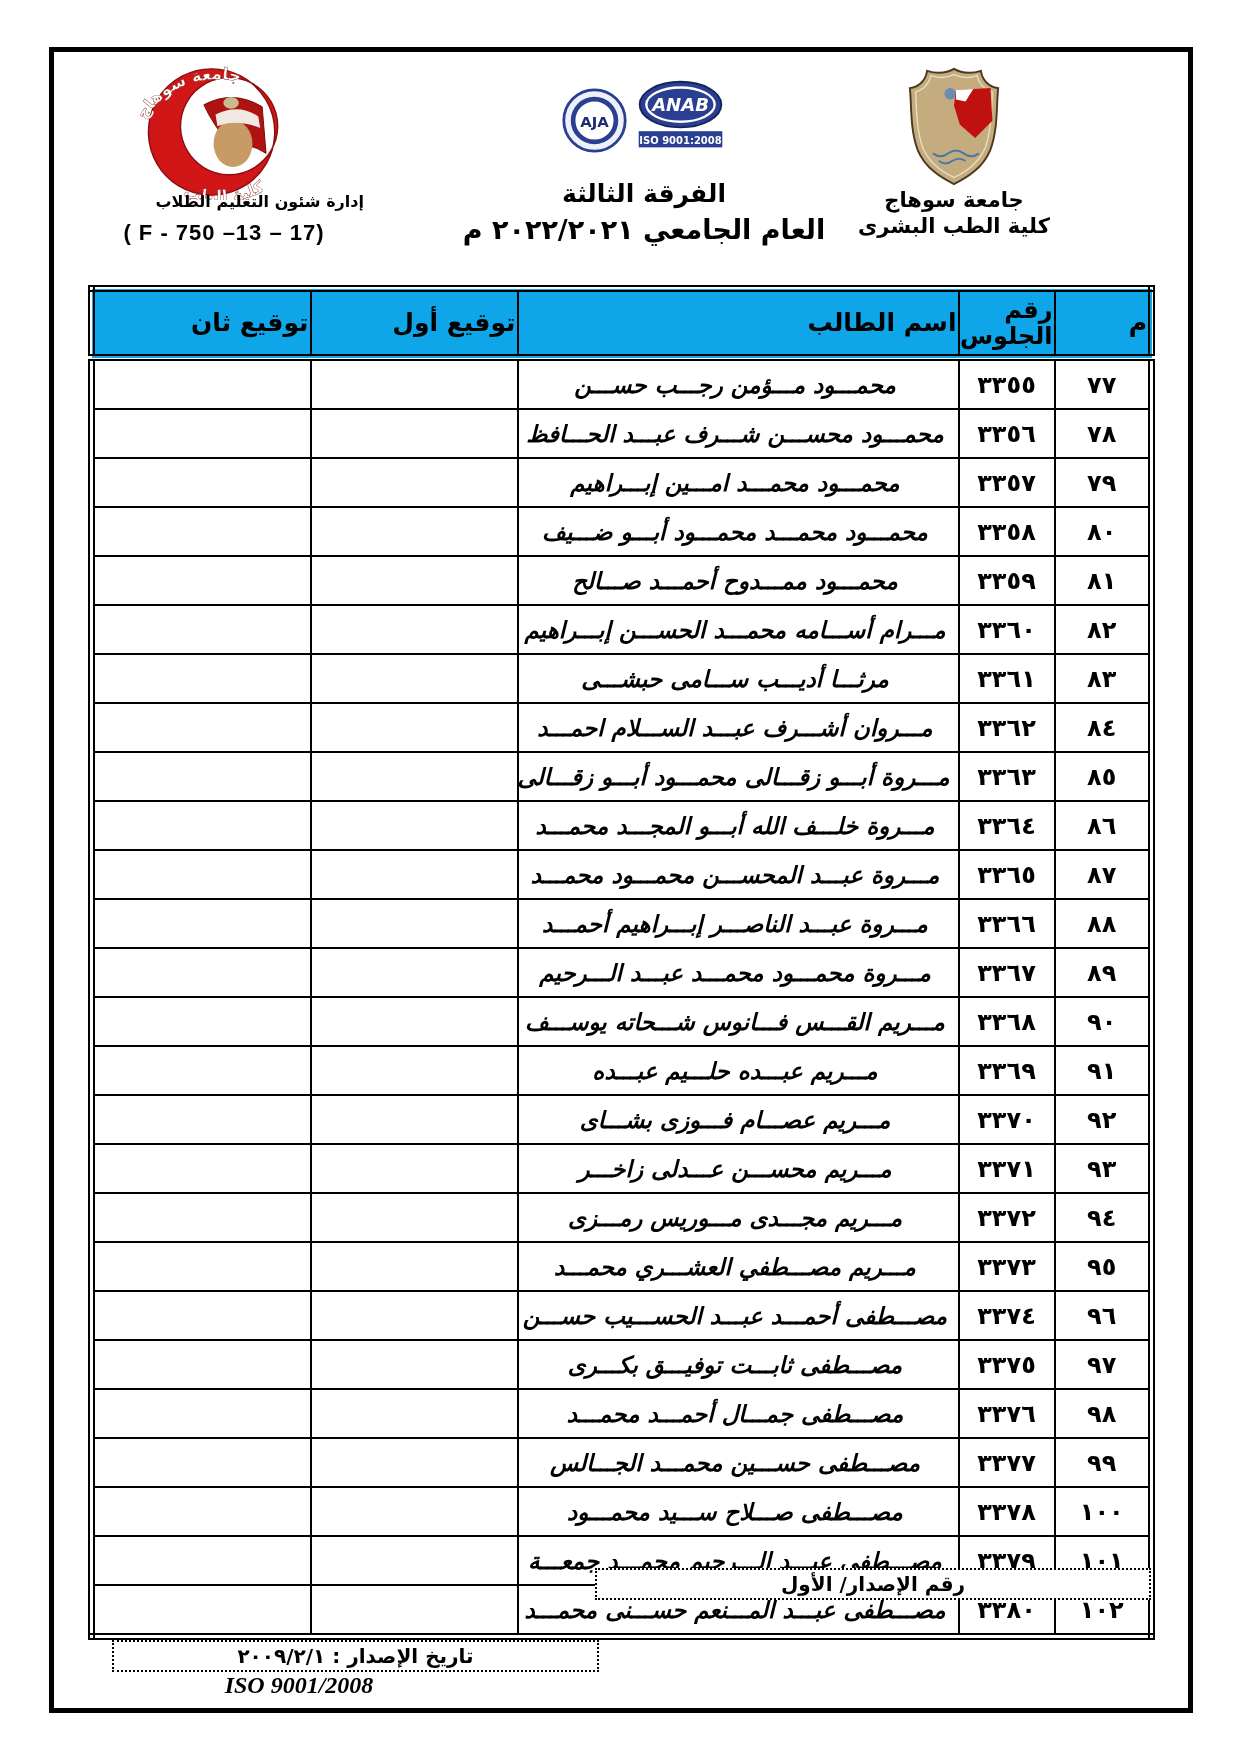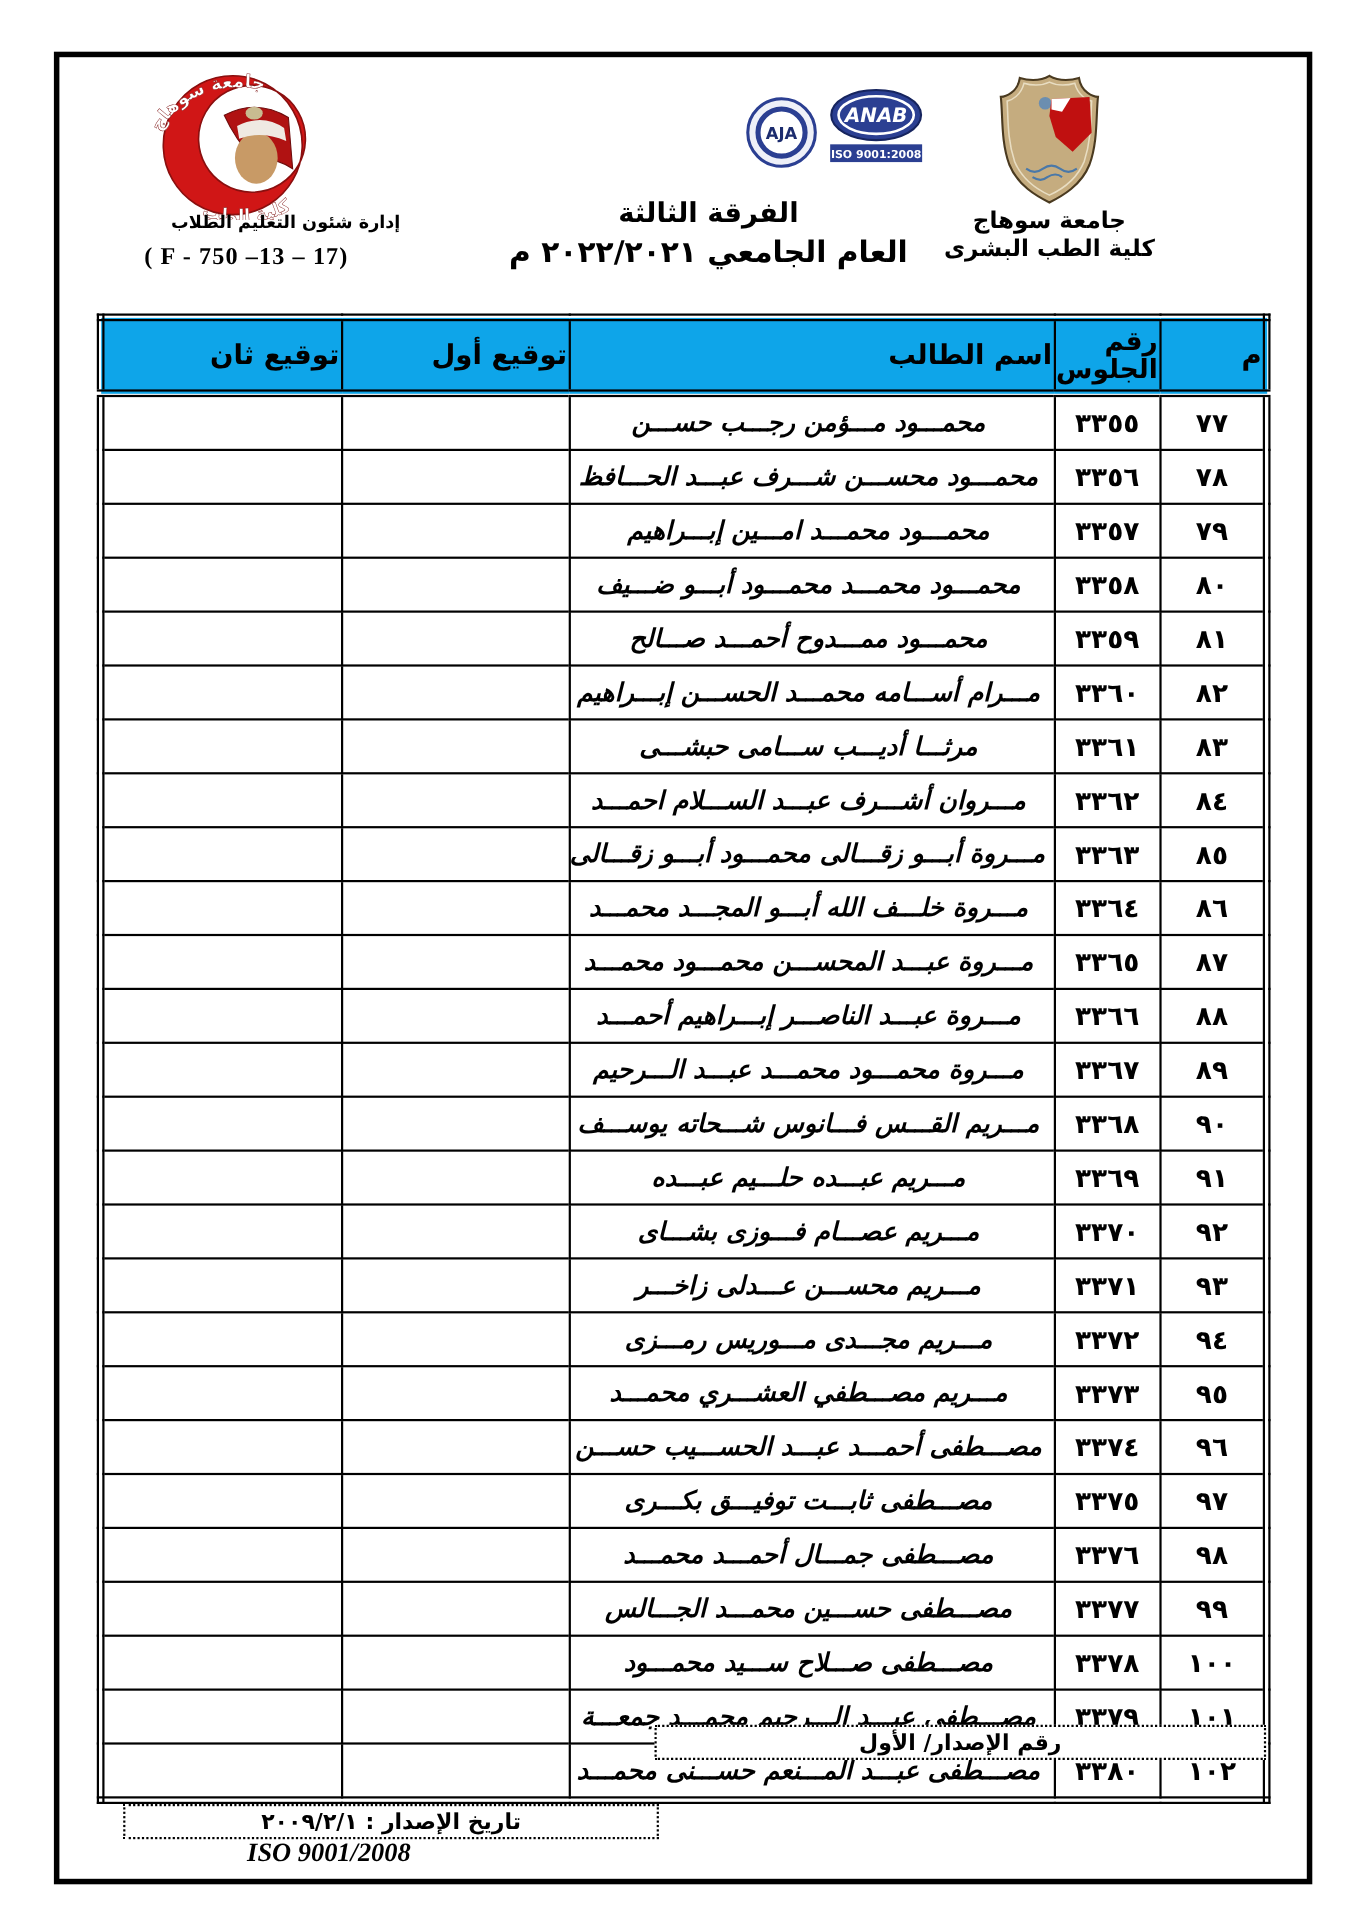--- a/index.html
+++ b/index.html
@@ -4,23 +4,23 @@
 <style>
   html,body{margin:0;padding:0;background:#ffffff;}
   body{width:1241px;height:1755px;position:relative;font-family:"DejaVu Sans",sans-serif;color:#000;}
   .frame{position:absolute;left:49px;top:47px;width:1134px;height:1656px;border:5px solid #000;background:#fff;font-weight:bold;}
   .abs{position:absolute;}
 
   
   .hdr-left-logo{left:60px;top:12px;width:205px;height:136px;}
   .dept-line{left:30px;top:140px;width:280px;text-align:right;font-size:16px;direction:rtl;}
   .form-code{left:30px;top:168px;width:280px;text-align:center;font-size:22px;direction:ltr;
-             font-family:Liberation Serif, serif;font-weight:bold;letter-spacing:1px;}
+             font-family:Liberation Sans, sans-serif;font-weight:bold;letter-spacing:1px;}
   .hdr-center{left:390px;top:22px;width:400px;text-align:center;direction:rtl;}
-  .accred-row{display:flex;align-items:flex-end;gap:5px;height:80px;}
+  .accred-row{display:flex;justify-content:center;align-items:flex-end;gap:5px;height:80px;}
   .fr-title{font-size:25px;margin-top:25px;direction:rtl;}
   .fr-sub{font-size:27px;margin-top:6px;direction:rtl;}
   .hdr-right-logo{left:852px;top:13px;width:96px;height:123px;}
   .uni-caption{left:770px;top:136px;width:260px;text-align:center;font-size:21px;line-height:1.22;direction:rtl;}
 
   
   table.roster{position:absolute;left:34px;top:233px;width:1067px;table-layout:fixed;
                border-collapse:collapse;border:7px double #000;direction:rtl;}
   table.roster th{background:#0ea5e9;border:2px solid #000;border-bottom:7px double #000;
                   height:60px;font-size:25px;font-weight:bold;text-align:right;vertical-align:middle;line-height:1.1;}

